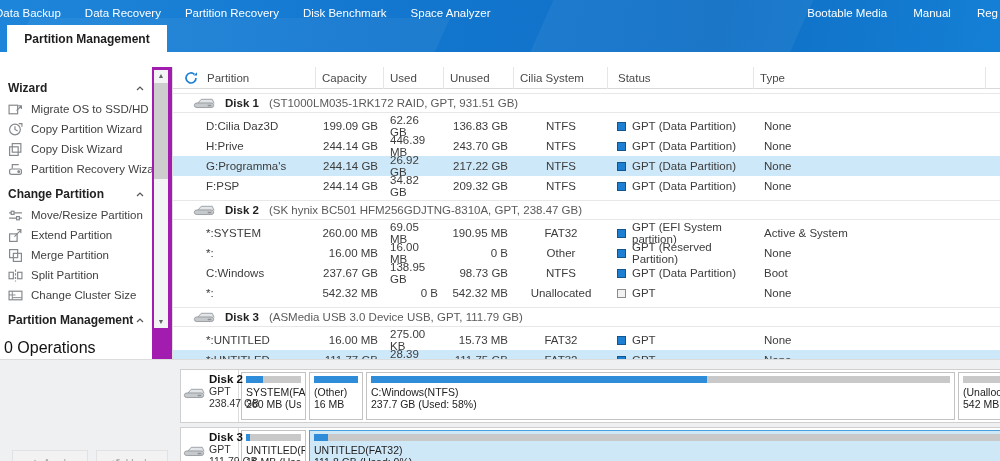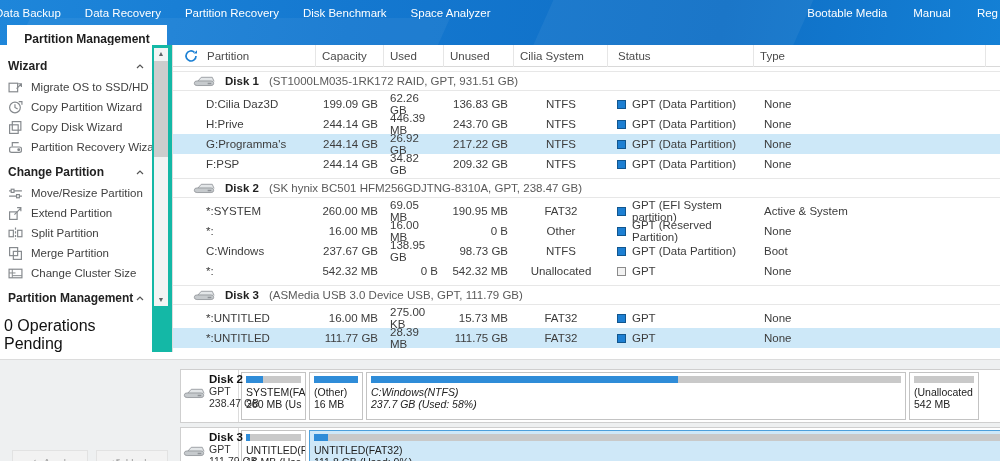--- a/index.html
+++ b/index.html
@@ -14,21 +14,21 @@
   .hdr .streak2 { position:absolute; left:10px; top:18px; width:420px; height:90px; background:rgba(255,255,255,.05); transform:skewX(-24deg); }
   .topbar { position:absolute; left:0; top:0; width:1000px; height:25px; display:flex; align-items:center; }
   .menu-left { display:flex; gap:24px; margin-left:-5px; }
   .menu-right { display:flex; gap:26px; margin-left:auto; padding-right:2px; }
   .menu-item { color:#fff; font-size:11.5px; white-space:nowrap; cursor:default; }
   .tabstrip { position:absolute; left:0; top:25px; width:1000px; height:27px; }
   .tab { position:absolute; left:7px; top:0; width:160px; height:27px; background:#fff; color:#1d1d1d;
          font-weight:bold; font-size:12px; display:flex; align-items:center; justify-content:center; }
 
   
-  .content { position:absolute; left:0; top:45px; width:1000px; height:307px; background:#14b8a6; }
+  .content { position:absolute; left:0; top:67px; width:1000px; height:307px; background:#a21caf; }
 
   
   .sidebar { position:absolute; left:0; top:0; width:152px; height:307px; padding-top:6px; background:#fff; overflow:hidden; }
   .side-section { margin-top:4px; }
   .side-header { height:22px; display:flex; align-items:center; padding:0 8px; cursor:default; }
   .side-title { font-weight:bold; font-size:12px; color:#222; }
   .caret { margin-left:auto; display:flex; align-items:center; }
   .side-item { height:20px; display:flex; align-items:center; gap:8px; padding-left:8px; color:#3f3f3f; cursor:default; white-space:nowrap; }
   .side-ic { width:15px; height:15px; flex:0 0 15px; display:flex; align-items:center; justify-content:center; }
   .pending { font-weight:normal; color:#111; padding:8px 0 0 4px; font-size:16px; }
@@ -187,35 +187,35 @@
                 <svg width="15" height="15" viewBox="0 0 14 14" fill="none" stroke="#85898d" stroke-width="1.1">
                   <rect x="1.5" y="5.5" width="7" height="7"></rect>
                   <path d="M6 8 l6-6 M8.5 1.5 h3.5 v3.5"></path>
                 </svg>
               </span>
               <span class="side-label">Extend Partition</span>
             </div>
             <div class="side-item">
               <span class="side-ic">
                 <svg width="15" height="15" viewBox="0 0 14 14" fill="none" stroke="#85898d" stroke-width="1.1">
+                  <rect x="1.5" y="1.5" width="7.5" height="7.5"></rect>
+                  <rect x="5" y="5" width="7.5" height="7.5"></rect>
+                </svg>
+              </span>
+              <span class="side-label">Merge Partition</span>
+            </div>
+            <div class="side-item">
+              <span class="side-ic">
+                <svg width="15" height="15" viewBox="0 0 14 14" fill="none" stroke="#85898d" stroke-width="1.1">
                   <path d="M7 1.5 v11" stroke-dasharray="2 1.4"></path>
                   <rect x="1" y="4" width="4" height="6"></rect>
                   <rect x="9" y="4" width="4" height="6"></rect>
                 </svg>
               </span>
               <span class="side-label">Split Partition</span>
-            </div>
-            <div class="side-item">
-              <span class="side-ic">
-                <svg width="15" height="15" viewBox="0 0 14 14" fill="none" stroke="#85898d" stroke-width="1.1">
-                  <rect x="1.5" y="1.5" width="7.5" height="7.5"></rect>
-                  <rect x="5" y="5" width="7.5" height="7.5"></rect>
-                </svg>
-              </span>
-              <span class="side-label">Merge Partition</span>
             </div>
             <div class="side-item">
               <span class="side-ic">
                 <svg width="15" height="15" viewBox="0 0 14 14" fill="none" stroke="#85898d" stroke-width="1.1">
                   <rect x="1" y="3" width="12" height="8"></rect>
                   <path d="M4 3 v8 M1 6.5 h6 M4 9 h9" stroke-width="0.9"></path>
                 </svg>
               </span>
               <span class="side-label">Change Cluster Size</span>
             </div>
@@ -363,21 +363,21 @@
               <div class="bl">SYSTEM(FAT</div>
               <div class="bs">260 MB (Us</div>
             </div>
             <div class="blk" style="width: 54px;">
               <div class="bar">
                 <div class="fill" style="width: 100%;"></div>
               </div>
               <div class="bl">(Other)</div>
               <div class="bs">16 MB</div>
             </div>
-            <div class="blk" style="width: 540px; font-style: italic;">
+            <div class="blk" style="width: 589px;">
               <div class="bar">
                 <div class="fill" style="width: 58%;"></div>
               </div>
               <div class="bl">C:Windows(NTFS)</div>
               <div class="bs">237.7 GB (Used: 58%)</div>
             </div>
             <div class="blk" style="width: 70px;">
               <div class="bar"></div>
               <div class="bl">(Unallocated</div>
               <div class="bs">542 MB</div>

